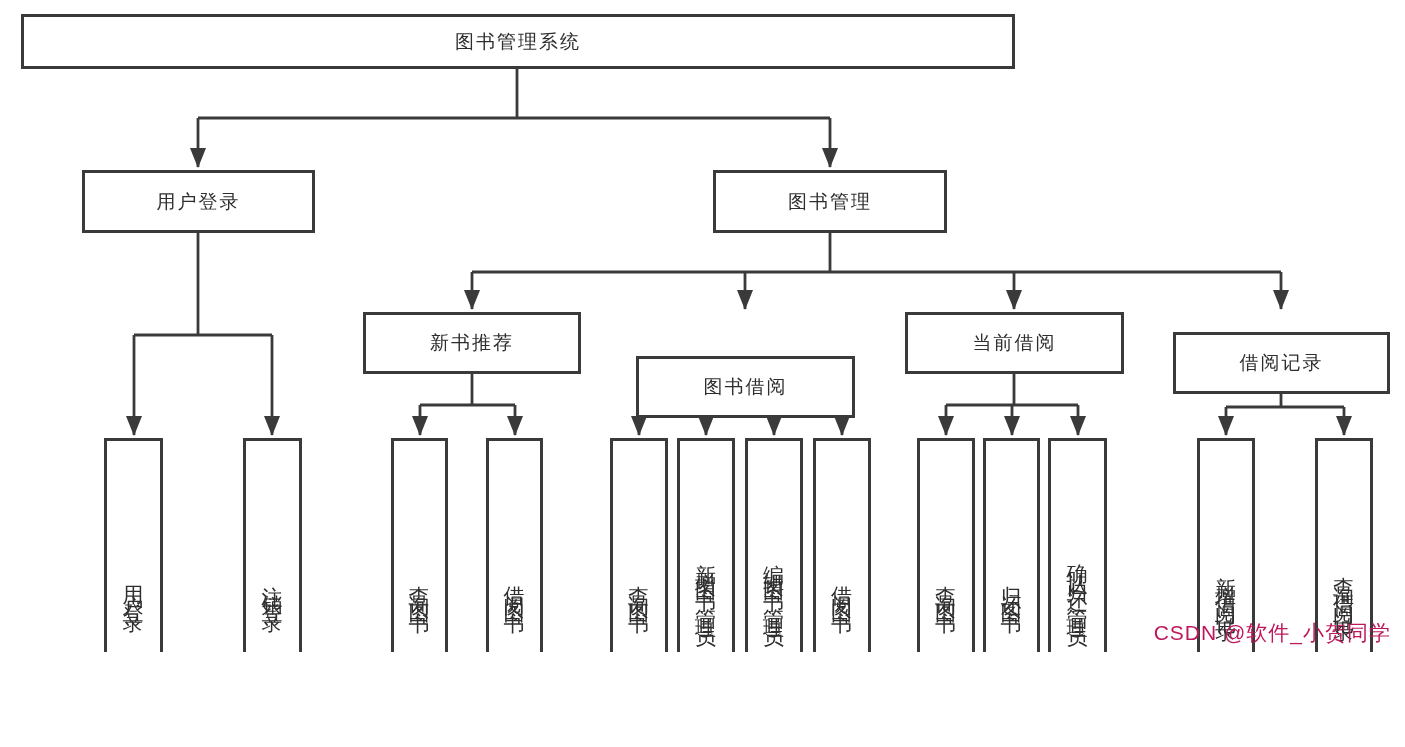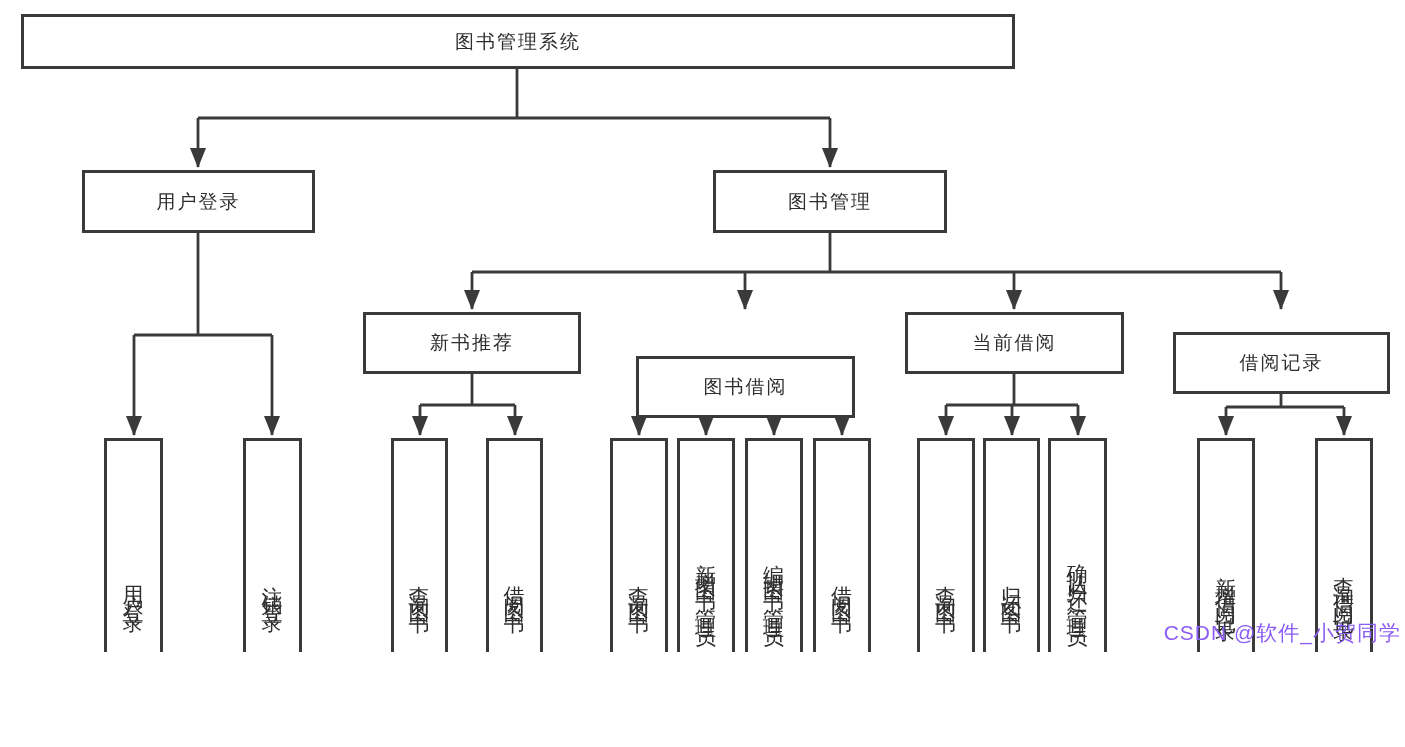--- a/index.html
+++ b/index.html
@@ -42,24 +42,24 @@
   }
   .node.v .vtext {
     writing-mode: vertical-rl;
     text-orientation: mixed;
     letter-spacing: 9px;
     line-height: 1;
     white-space: nowrap;
   }
   .watermark {
     position: absolute;
-    right: 4px;
+    right: 14px;
     bottom: 5px;
     font-size: 21px;
-    color: #8b5cf6;
+    color: #be185d;
     letter-spacing: 1px;
     white-space: nowrap;
   }
 </style>
 </head>
 <body>
 
 <div id="canvas">
 
   <svg id="wires" viewBox="0 0 1405 747" xmlns="http://www.w3.org/2000/svg">

